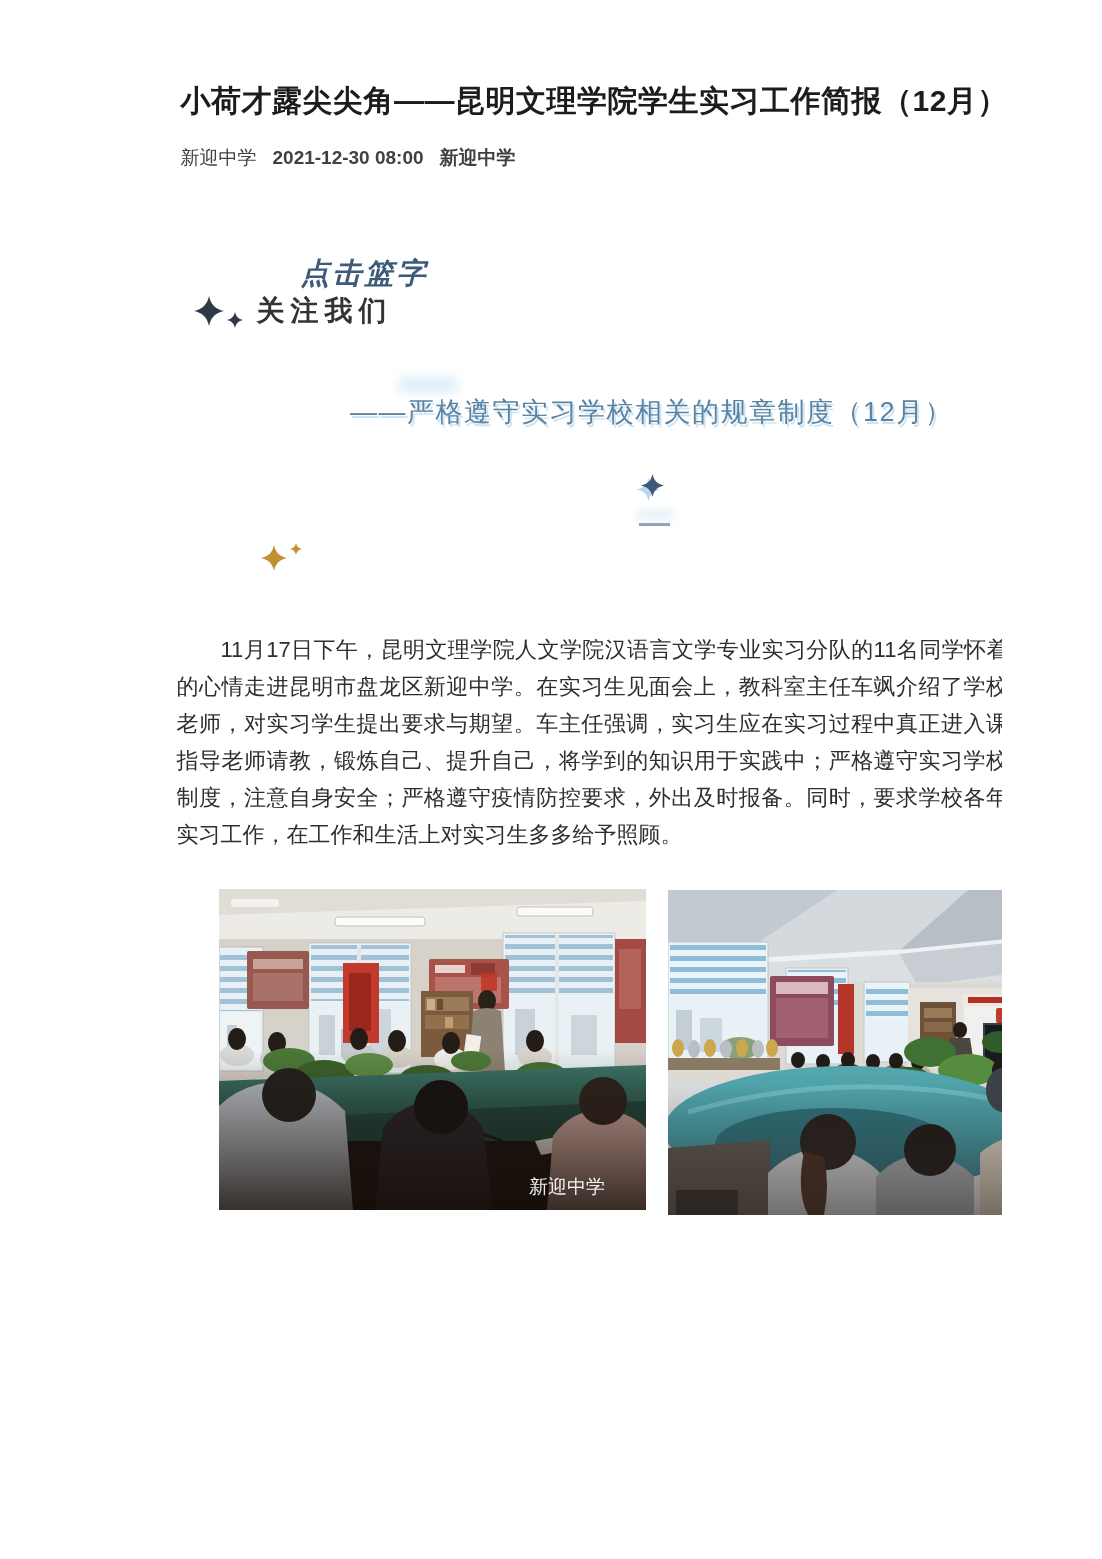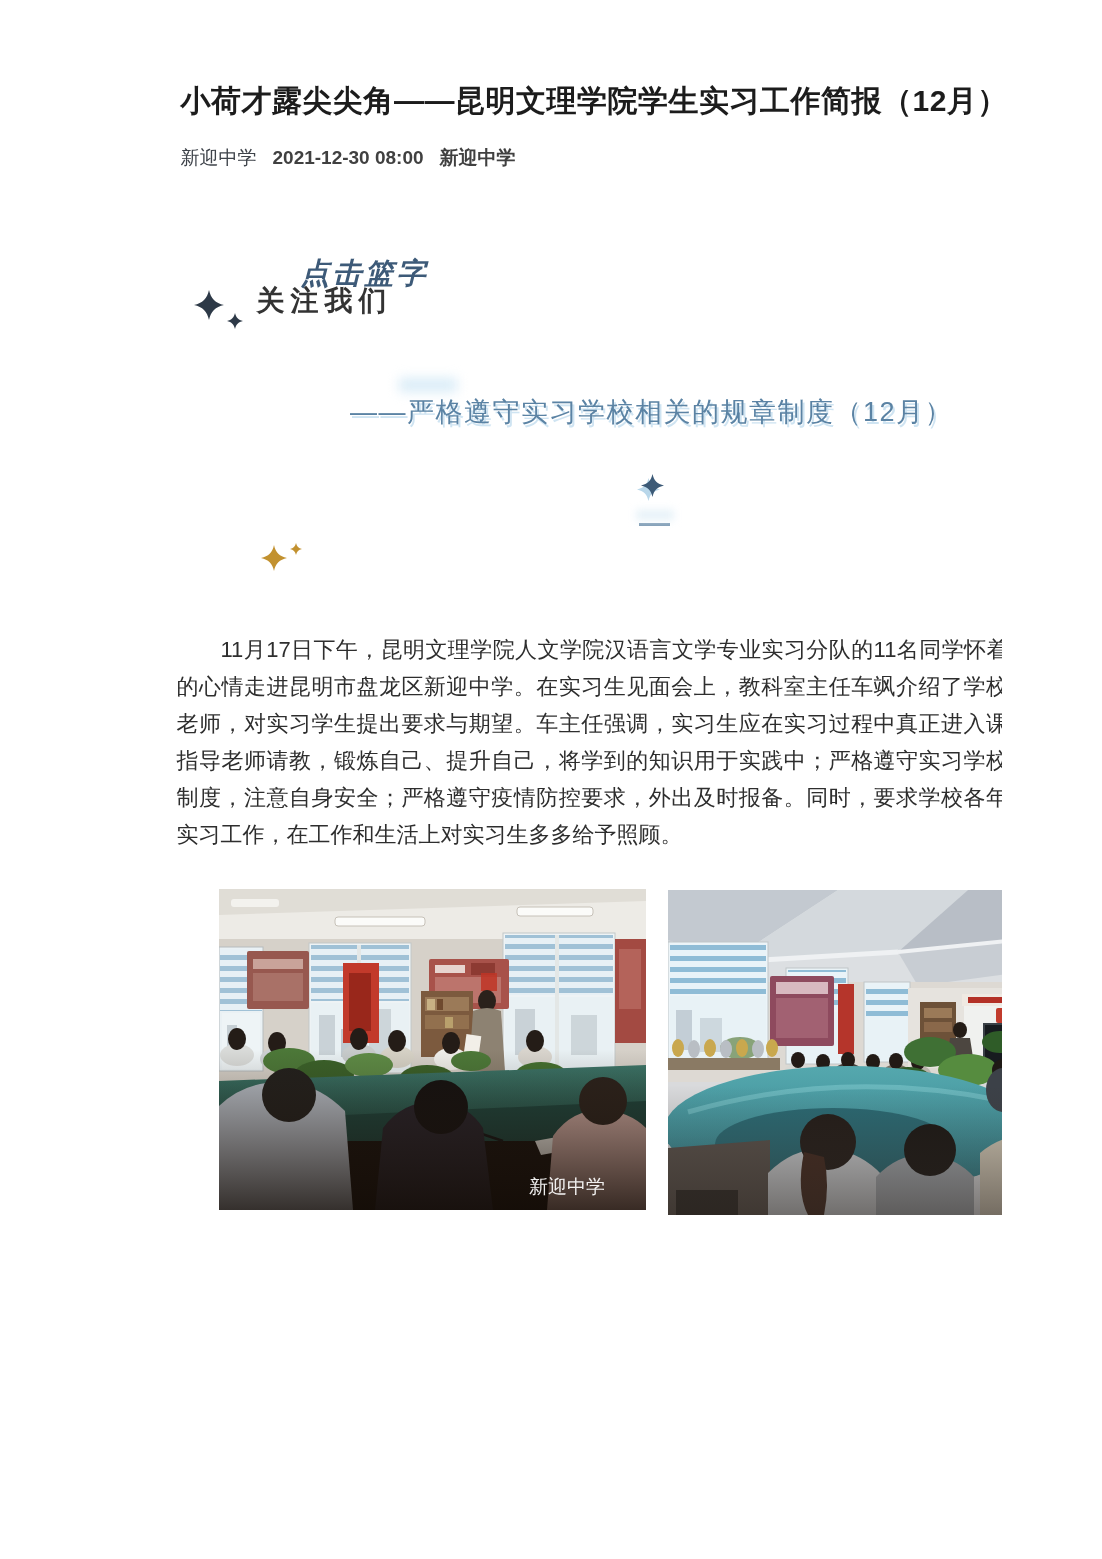--- a/index.html
+++ b/index.html
@@ -11,21 +11,21 @@
 
   .meta { position: absolute; left: 80px; top: 145px; display: flex; align-items: baseline; gap: 16px;
           font-size: 19px; }
   .meta .account { color: #3e434a; text-decoration: none; cursor: pointer; }
   .meta .dim { color: #404040; font-weight: bold; }
 
   .click-blue { position: absolute; left: 200px; top: 227px;
                 font-size: 29px; font-weight: 800; font-style: italic;
                 color: #3d5a78; letter-spacing: 3px; margin-top: 27px; }
 
-  .follow-row { position: absolute; left: 93px; top: 282px; display: flex; align-items: flex-end; }
+  .follow-row { position: absolute; left: 93px; top: 292px; display: flex; align-items: center; }
   .follow-row .star-big { width: 30px; height: 30px; }
   .follow-row .star-small { width: 16px; height: 16px; margin-left: 3px; transform: translateY(9px); }
   .follow-label { margin-left: 14px; font-size: 28px; font-weight: 800; color: #333333; letter-spacing: 6px; }
 
   .subtitle { position: absolute; left: 0; top: 391px; width: 1102px; text-align: center;
               color: #5b83a4; font-size: 27px; line-height: 42px; letter-spacing: 1.5px;
               text-shadow: 2px 3px 0 #cfe4f2; }
   .subtitle-glow { position: absolute; left: 298px; top: 378px; width: 58px; height: 14px;
                    background: #d9ecf7; filter: blur(6px); }
 

